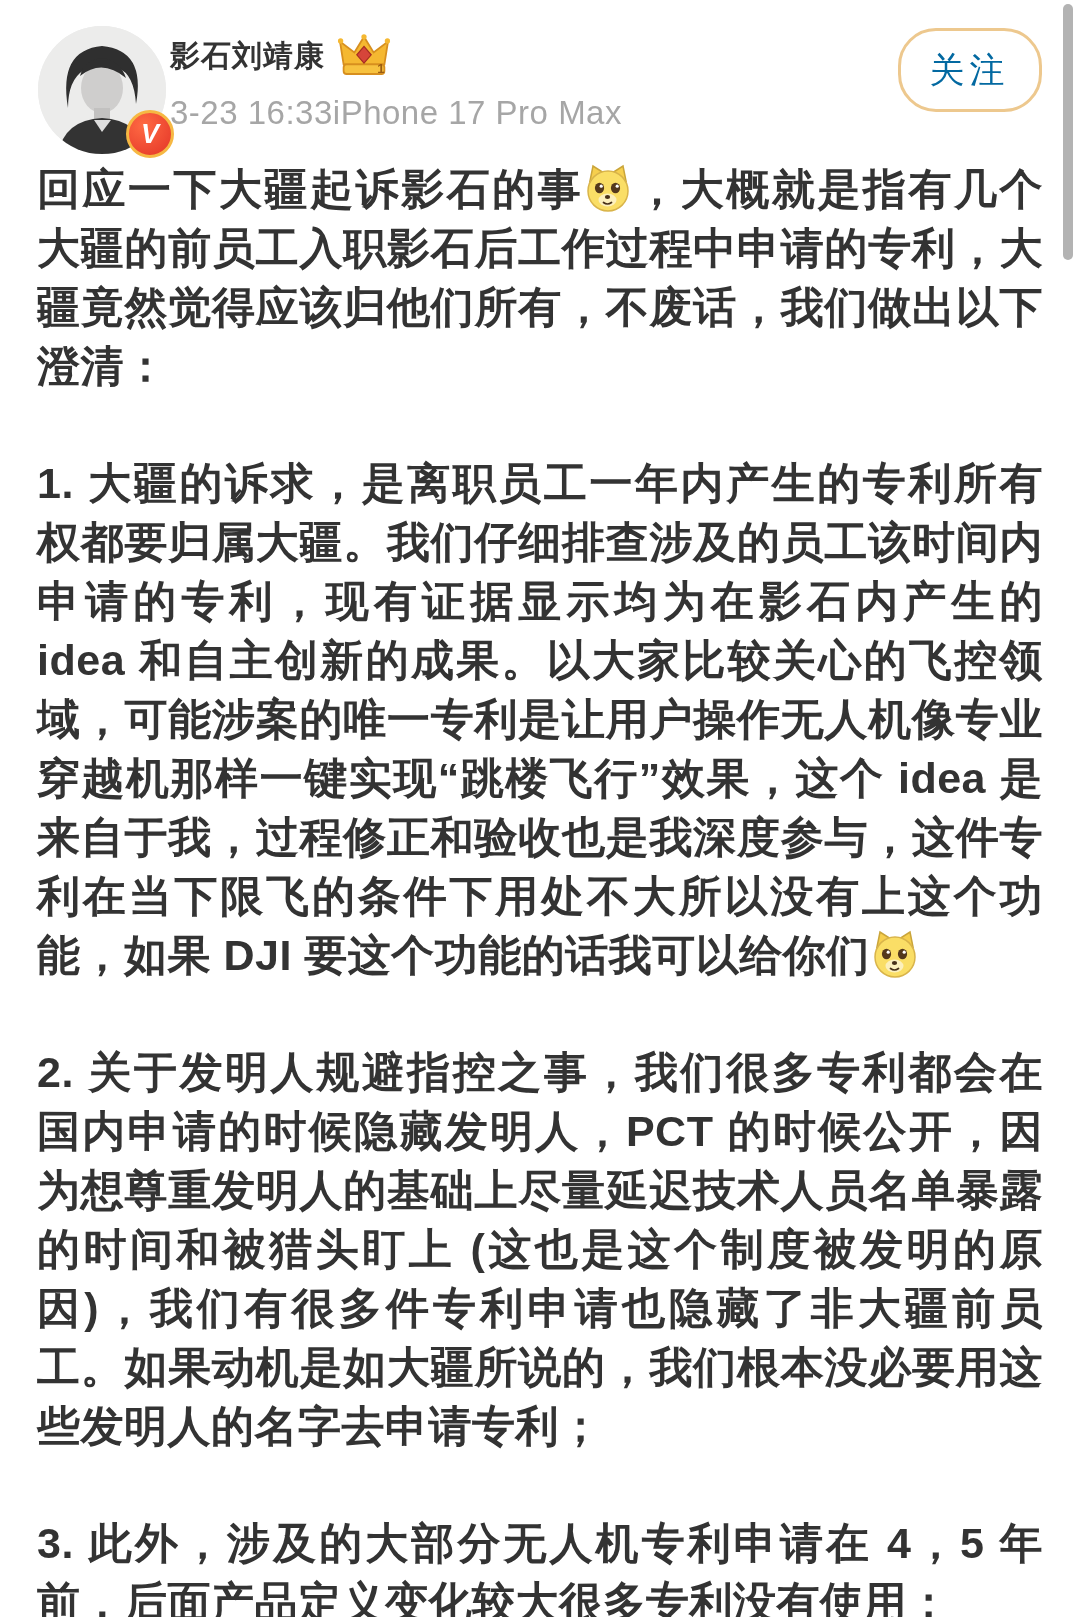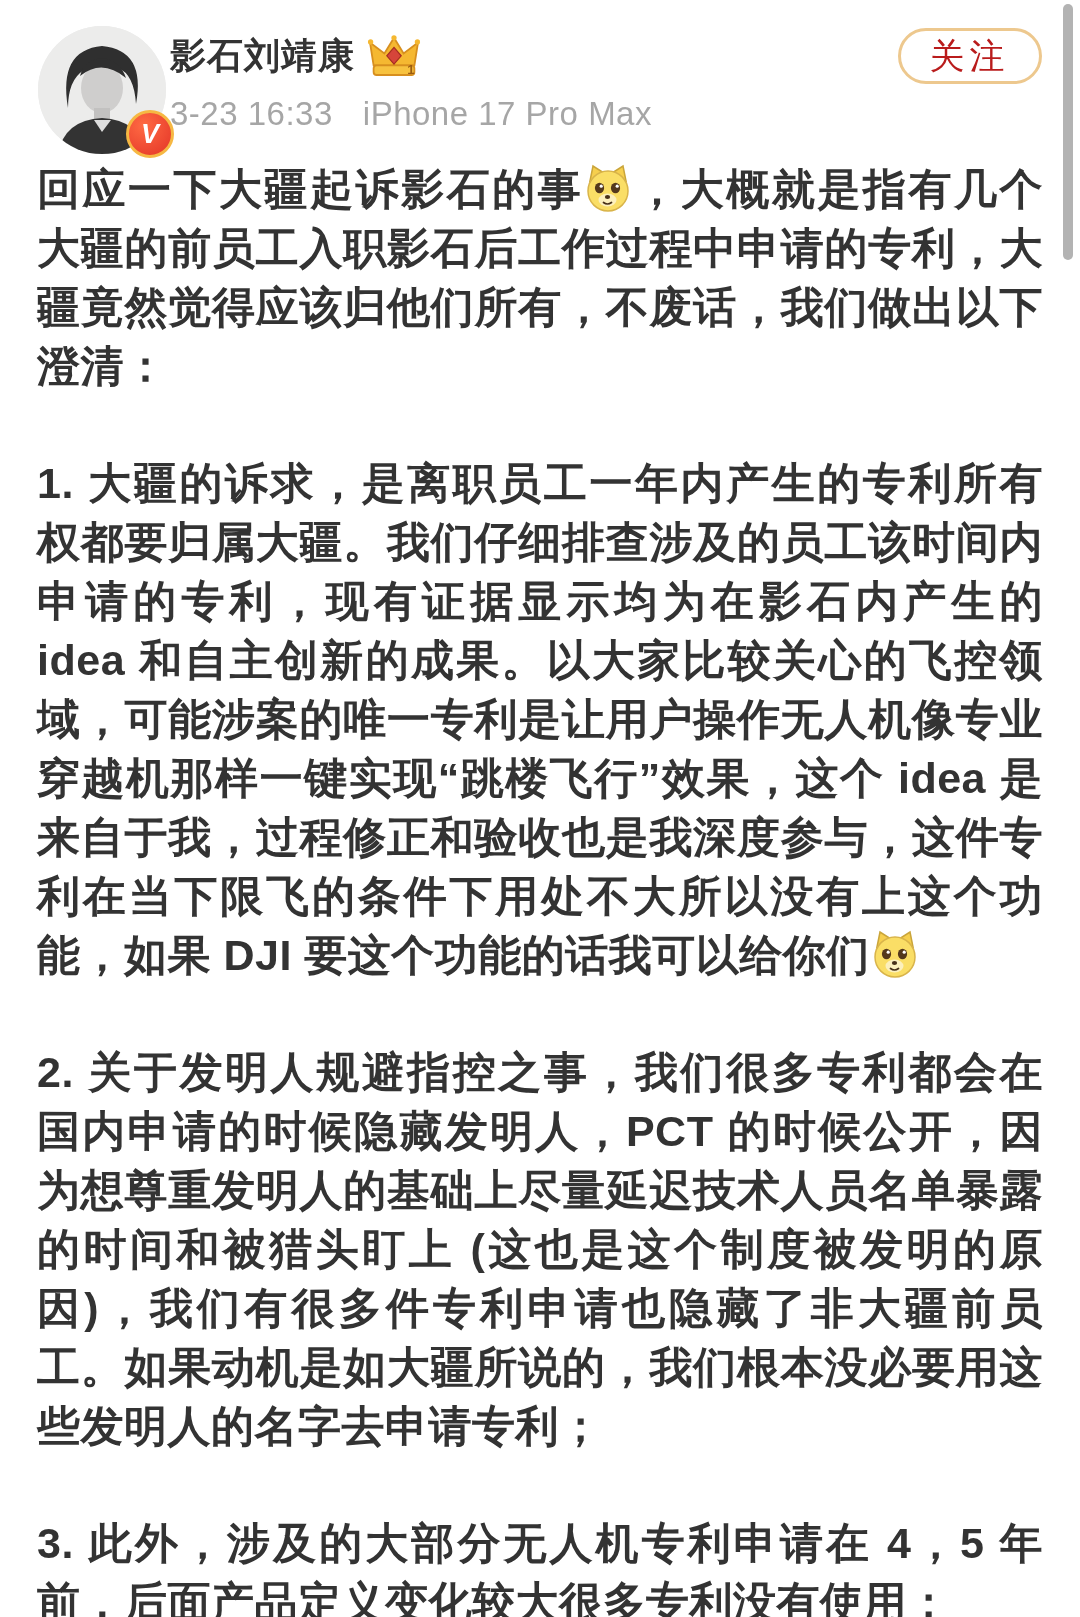--- a/index.html
+++ b/index.html
@@ -17,28 +17,28 @@
   .v-badge{
     position:absolute;right:-8px;bottom:-4px;
     width:48px;height:48px;border-radius:50%;
     background:radial-gradient(circle at 35% 30%, #ff6a43, #e33427);
     border:3px solid #f6b843;box-sizing:border-box;
     color:#fff;font-weight:bold;font-style:italic;font-size:27px;
     display:flex;align-items:center;justify-content:center;
   }
   .user-meta{position:absolute;left:134px;top:6px;}
   .name-row{display:flex;align-items:center;gap:12px;}
-  .username{font-size:36px;font-weight:700;color:#333;letter-spacing:1px;}
+  .username{font-size:30px;font-weight:700;color:#333;letter-spacing:1px;}
   .crown svg{display:block;width:54px;height:48px;}
-  .time-row{margin-top:14px;font-size:33px;color:#a6a6a6;display:flex;gap:30px;letter-spacing:0.5px;}
+  .time-row{margin-top:14px;font-size:33px;color:#a6a6a6;display:flex;letter-spacing:0.5px;}
   .follow-btn{
     position:absolute;right:2px;top:2px;
-    width:144px;height:56px;border-radius:38px;
+    width:144px;height:84px;border-radius:38px;
     background:#fff;border:3px solid #edc88e;box-sizing:border-box;
-    color:#b91c1c;font-size:35px;letter-spacing:5px;
+    color:#0369a1;font-size:35px;letter-spacing:5px;
     font-family:"Liberation Sans", sans-serif;
     display:flex;align-items:center;justify-content:center;
     padding-left:5px;cursor:pointer;
   }
   
   .content{
     position:absolute;left:37px;top:160px;width:1006px;
     color:#333;font-size:43px;line-height:59px;letter-spacing:0.5px;
     text-align:justify;
   }

